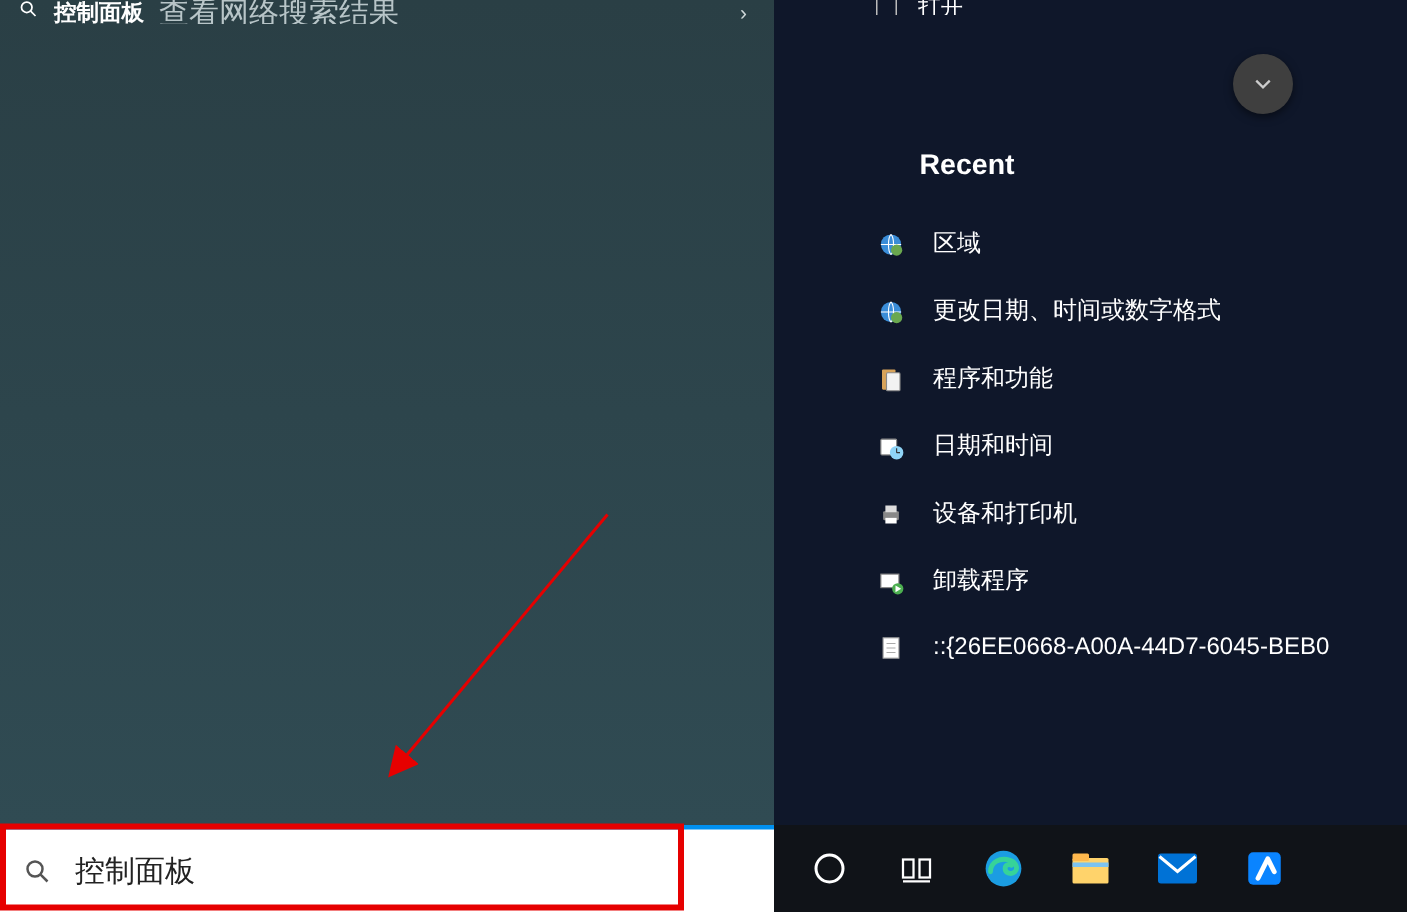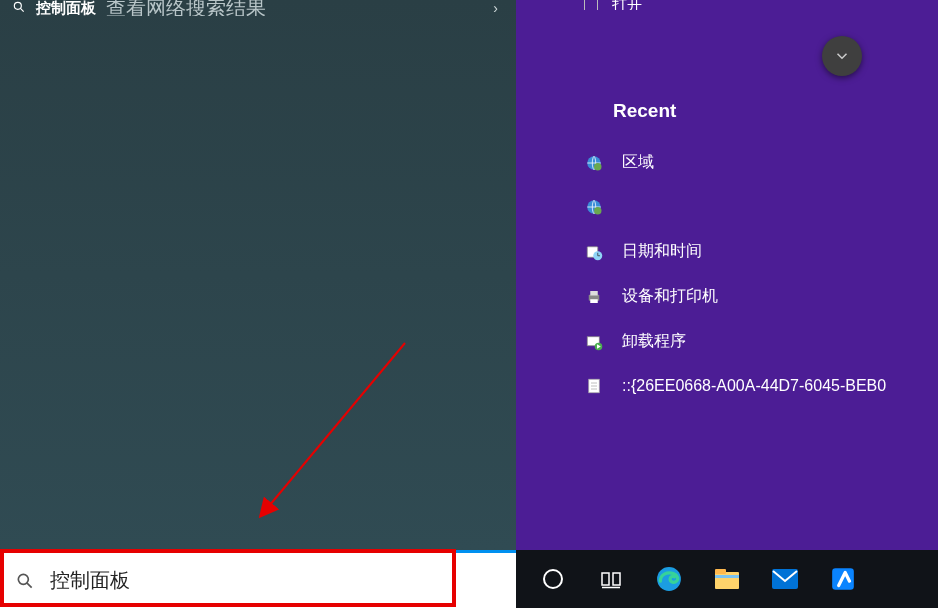--- a/index.html
+++ b/index.html
@@ -32,21 +32,21 @@
     .top-result-title { font-weight: 600; }
     .top-result-sub { color: #b8c5c8; font-size: 20px; }
     .chevron-right { margin-left: auto; color: #cfd8da; font-size: 14px; padding-right: 6px; }
 
     .right-panel {
       position: absolute;
       left: 516px;
       top: 0;
       width: 422px;
       height: 550px;
-      background: #4c1d95;
+      background: #0f172a;
       color: #fff;
       padding-top: 0;
     }
     .open-row {
       display: flex;
       align-items: center;
       gap: 14px;
       padding: 0 0 0 68px;
       height: 10px;
       font-size: 15px;
@@ -195,20 +195,30 @@
       <span class="recent-label">区域</span>
     </li>
     <li class="recent-item">
       <span class="recent-icon">
         <svg width="18" height="18" viewBox="0 0 24 24">
             <circle cx="12" cy="12" r="9" fill="#3a8dd8"></circle>
             <path d="M3 12h18M12 3c3 3 3 15 0 18M12 3c-3 3-3 15 0 18" stroke="#fff" stroke-width="1" fill="none"></path>
             <circle cx="17" cy="17" r="5" fill="#6aa84f"></circle>
           </svg>
       </span>
+      <span class="recent-label">更改日期、时间或数字格式</span>
+    </li>
+    <li class="recent-item">
+      <span class="recent-icon">
+        <svg width="18" height="18" viewBox="0 0 24 24">
+            <rect x="4" y="3" width="12" height="18" fill="#d8a35a" rx="1"></rect>
+            <rect x="8" y="6" width="12" height="16" fill="#f2f2f2" stroke="#888" rx="1"></rect>
+          </svg>
+      </span>
+      <span class="recent-label">程序和功能</span>
     </li>
     <li class="recent-item">
       <span class="recent-icon">
         <svg width="18" height="18" viewBox="0 0 24 24">
             <rect x="3" y="5" width="14" height="14" fill="#fff" stroke="#888" rx="1"></rect>
             <circle cx="17" cy="17" r="6" fill="#8fd4f7"></circle>
             <line x1="17" y1="17" x2="17" y2="13" stroke="#333"></line>
             <line x1="17" y1="17" x2="20" y2="17" stroke="#333"></line>
           </svg>
       </span>

